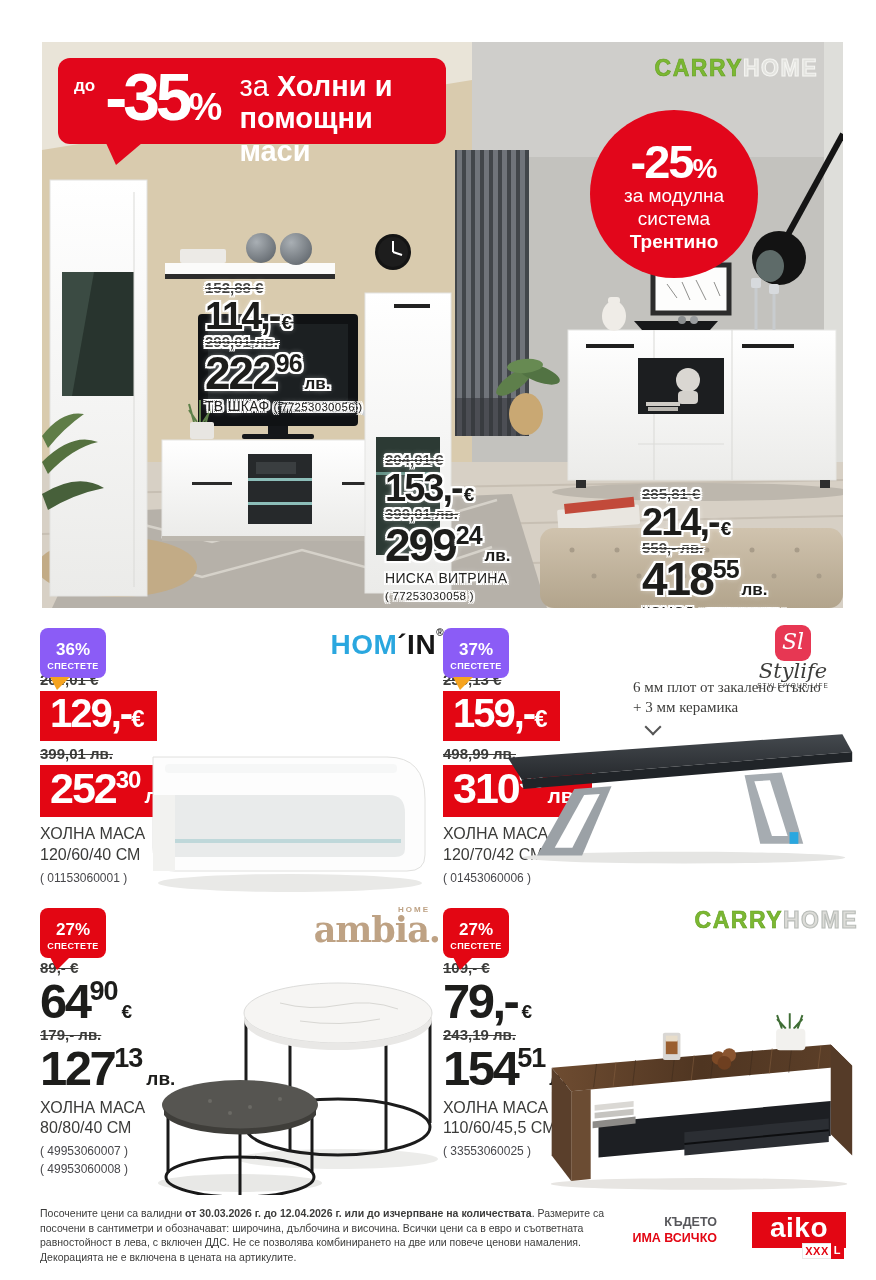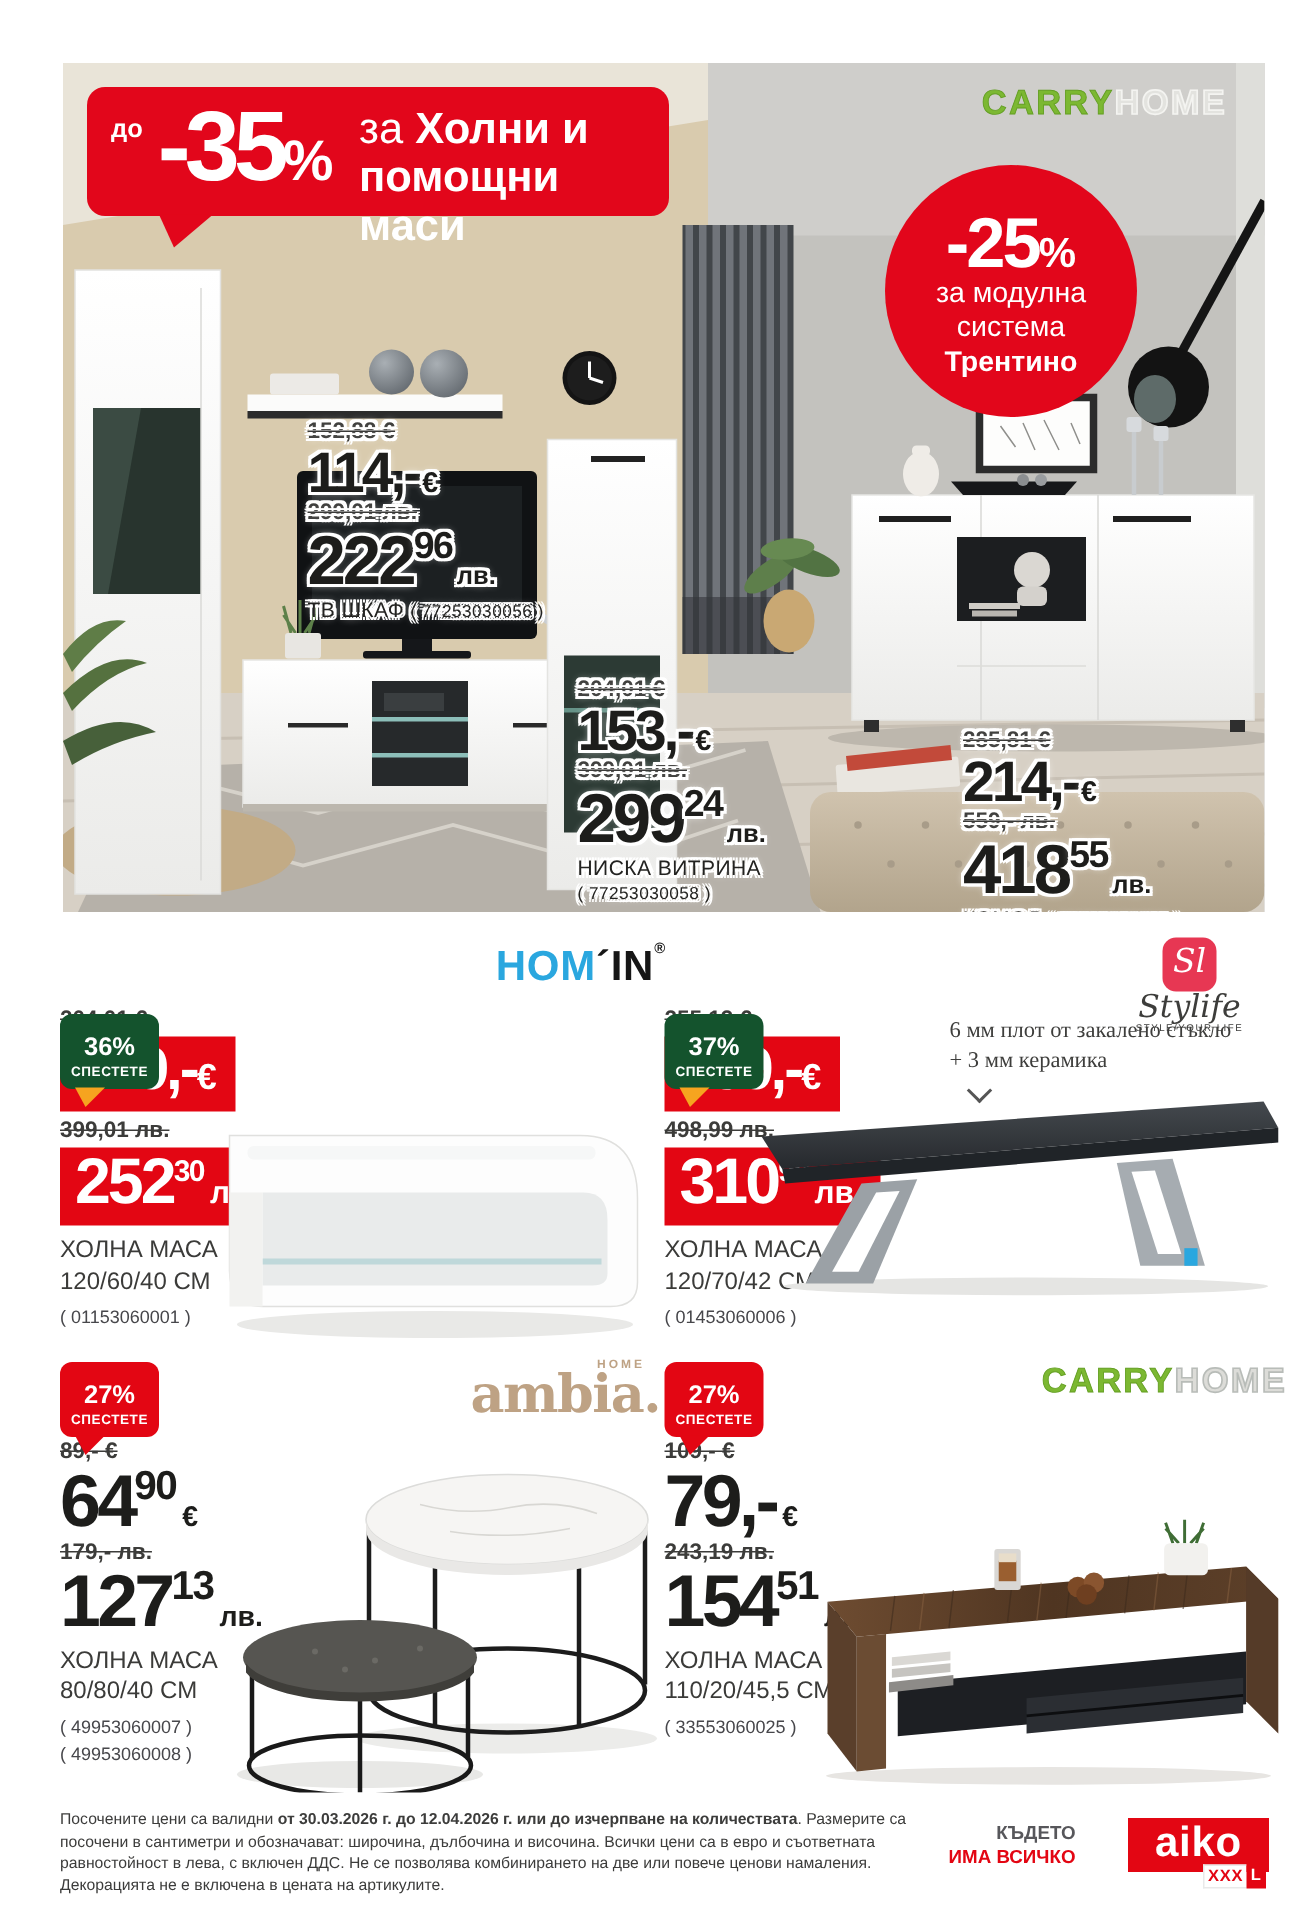--- a/index.html
+++ b/index.html
@@ -42,35 +42,35 @@
   .hp-bgn{font-size:46px;font-weight:bold;letter-spacing:-2px;line-height:.95;}
   .hp-sup{font-size:25px;position:relative;top:-17px;letter-spacing:-1px;}
   .hp-cur2{font-size:17px;letter-spacing:0;margin-left:3px;}
   .hp-name{font-size:14px;color:#232321;margin-top:4px;letter-spacing:.3px;}
   .hp-sku{font-size:11.5px;font-weight:normal;}
 
   
   .badge{position:absolute;width:66px;padding:5px 0 7px;border-radius:8px;text-align:center;color:#fff;z-index:4;}
   .badge::after{content:"";position:absolute;left:10px;bottom:-12px;width:0;height:0;
         border-left:7px solid transparent;border-right:13px solid transparent;border-top:13px solid;}
-  .badge.orange{background:#14532d;margin-top:48px;}  .badge.orange::after{border-top-color:#f6a41f;}
+  .badge.orange{background:#8b5cf6;}  .badge.orange::after{border-top-color:#f6a41f;}
   .badge.red{background:#e30613;}     .badge.red::after{border-top-color:#e30613;}
   .badge-pc{font-size:27px;font-weight:bold;line-height:1;}
   .badge-pc span{font-size:17px;}
   .badge-lb{font-size:9px;font-weight:bold;letter-spacing:.4px;margin-top:1px;}
 
   
   .cell{position:absolute;}
   .prices{position:absolute;left:0;line-height:1.05;}
   .m-strike{font-size:15px;font-weight:bold;color:#3c3c3a;text-decoration:line-through;margin:3px 0;}
   .redbox{display:table;background:#e30613;color:#fff;padding:3px 12px 9px 10px;margin:3px 0 5px;}
   .rb-eur{font-size:40px;font-weight:bold;letter-spacing:-2px;line-height:.95;}
   .rb-cur{font-size:24px;letter-spacing:0;}
   .rb-bgn{font-size:43px;font-weight:bold;letter-spacing:-2px;line-height:.95;}
-  .rb-sup{font-size:20px;position:relative;top:-15px;letter-spacing:-1px;}
+  .rb-sup{font-size:24px;position:relative;top:-15px;letter-spacing:-1px;}
   .rb-cur2{font-size:21px;letter-spacing:0;margin-left:4px;}
   .b-eur{font-size:49px;font-weight:bold;letter-spacing:-2.5px;line-height:.92;color:#1d1d1b;}
   .b-sup{font-size:27px;position:relative;top:-18px;letter-spacing:-1px;}
   .b-cur{font-size:19px;letter-spacing:0;margin-left:4px;}
   .m-name{font-size:16px;color:#3b3b39;margin-top:7px;line-height:1.3;}
   .m-sku{font-size:12px;color:#47474b;margin-top:3px;line-height:1.5;}
 
   
   .homin{position:absolute;right:-4px;top:2px;font-size:28px;font-weight:bold;letter-spacing:.5px;}
   .homin-blue{color:#2aa7df;} .homin-dark{color:#161616;} .homin-reg{font-size:10px;vertical-align:18px;color:#161616;}
@@ -460,21 +460,21 @@
       <div class="badge-lb">СПЕСТЕТЕ</div>
     </div>
     <div class="cell-brand">
       <span class="carry-green">CARRY</span><span class="carry-home-light">HOME</span>
     </div>
     <div class="prices" style="top:52px;">
       <div class="m-strike">109,- €</div>
       <div class="b-eur"><span>79,-</span><span class="b-cur">€</span></div>
       <div class="m-strike">243,19 лв.</div>
       <div class="b-eur"><span>154</span><span class="b-sup">51</span><span class="b-cur">лв.</span></div>
-      <div class="m-name"><span>ХОЛНА МАСА</span><br><span>110/20/45,5 СМ</span></div>
+      <div class="m-name"><span>ХОЛНА МАСА</span><br><span>110/60/45,5 СМ</span></div>
       <div class="m-sku">( 33553060025 )</div>
     </div>
     <svg class="pphoto" style="left:95px;top:100px;" width="322" height="190" viewBox="0 0 330 190">
       <defs>
           <linearGradient id="gWood" x1="0" y1="0" x2="1" y2="0">
             <stop offset="0" stop-color="#6e4c31"></stop>
             <stop offset=".5" stop-color="#4f3521"></stop>
             <stop offset="1" stop-color="#5d4029"></stop>
           </linearGradient>
         </defs>

